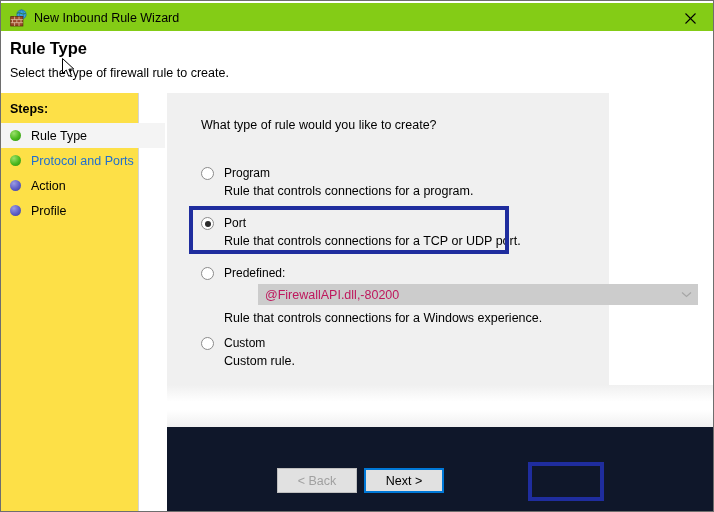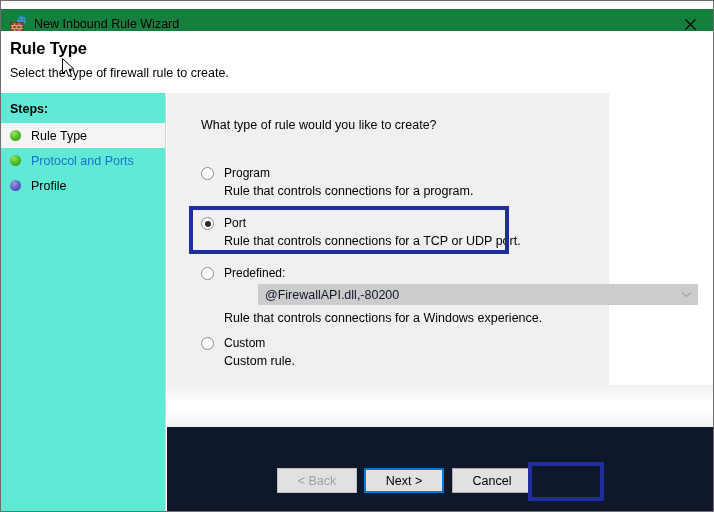--- a/index.html
+++ b/index.html
@@ -21,24 +21,24 @@
     height: 512px;
     box-sizing: border-box;
     border: 1px solid #6e6e6e;
     background: #ffffff;
     overflow: hidden;
   }
 
   
   #titlebar {
     position: absolute;
-    left: 0; top: 8px;
+    left: 0; top: 2px;
     width: 712px;
     height: 30px;
-    background: #15803d;
+    background: #84cc16;
   }
   #title-icon {
     position: absolute;
     left: 9px; top: 6px;
     width: 18px; height: 18px;
   }
   #title-text {
     position: absolute;
     left: 33px; top: 6px;
     font-size: 12.5px;
@@ -77,23 +77,23 @@
     position: absolute;
     left: 9px; top: 35px;
     font-size: 12.5px;
     color: #000000;
   }
 
   
   #sidebar {
     position: absolute;
     left: 0; top: 92px;
-    width: 165px;
+    width: 138px;
     height: 418px;
-    background: #5eead4;
+    background: #fde047;
     border-right: 1px solid #d4d4d4;
     box-sizing: border-box;
   }
   #steps-label {
     position: absolute;
     left: 9px; top: 9px;
     font-size: 12.5px;
     font-weight: bold;
     color: #000000;
   }
@@ -197,21 +197,21 @@
     background: #cccccc;
     border: 1px solid #cccccc;
     box-sizing: border-box;
     display: flex;
     align-items: center;
     cursor: default;
   }
   #predefined-combo-value {
     margin-left: 6px;
     font-size: 12.5px;
-    color: #0f172a;
+    color: #be185d;
     white-space: nowrap;
     flex: 1;
     overflow: hidden;
   }
   #predefined-combo-arrow {
     width: 22px;
     display: flex;
     align-items: center;
     justify-content: center;
   }
@@ -340,20 +340,24 @@
       <div class="step-row selected">
         <span class="step-bullet done"></span>
         <span class="step-label">Rule Type</span>
       </div>
 
       <div class="step-row">
         <span class="step-bullet done"></span>
         <span class="step-label link">Protocol and Ports</span>
       </div>
 
+      <div class="step-row">
+        <span class="step-bullet pending"></span>
+        <span class="step-label">Action</span>
+      </div>
 
       <div class="step-row">
         <span class="step-bullet pending"></span>
         <span class="step-label">Profile</span>
       </div>
 
 
     </div>
   </div>
 
@@ -393,21 +397,20 @@
       <span class="opt-desc">Custom rule.</span>
     </div>
 
   </div>
 
   <div id="band"></div>
 
   <div id="footer">
     <div id="btn-back" class="dlg-button disabled">&lt; Back</div>
     <div id="btn-next" class="dlg-button focused">Next &gt;</div>
-    <div id="btn-cancel" class="dlg-button">Cancel</div>
   </div>
 
   <div id="port-highlight"></div>
   <div id="next-highlight"></div>
 
   <div id="cursor">
     <svg width="14" height="20" viewBox="0 0 14 20">
       <polygon points="0.5,0.5 0.5,15.5 4.2,12.0 6.7,18.2 9.3,17.1 6.9,11.2 11.8,11.0" fill="#ffffff" stroke="#000000" stroke-width="1"></polygon>
     </svg>
   </div>

